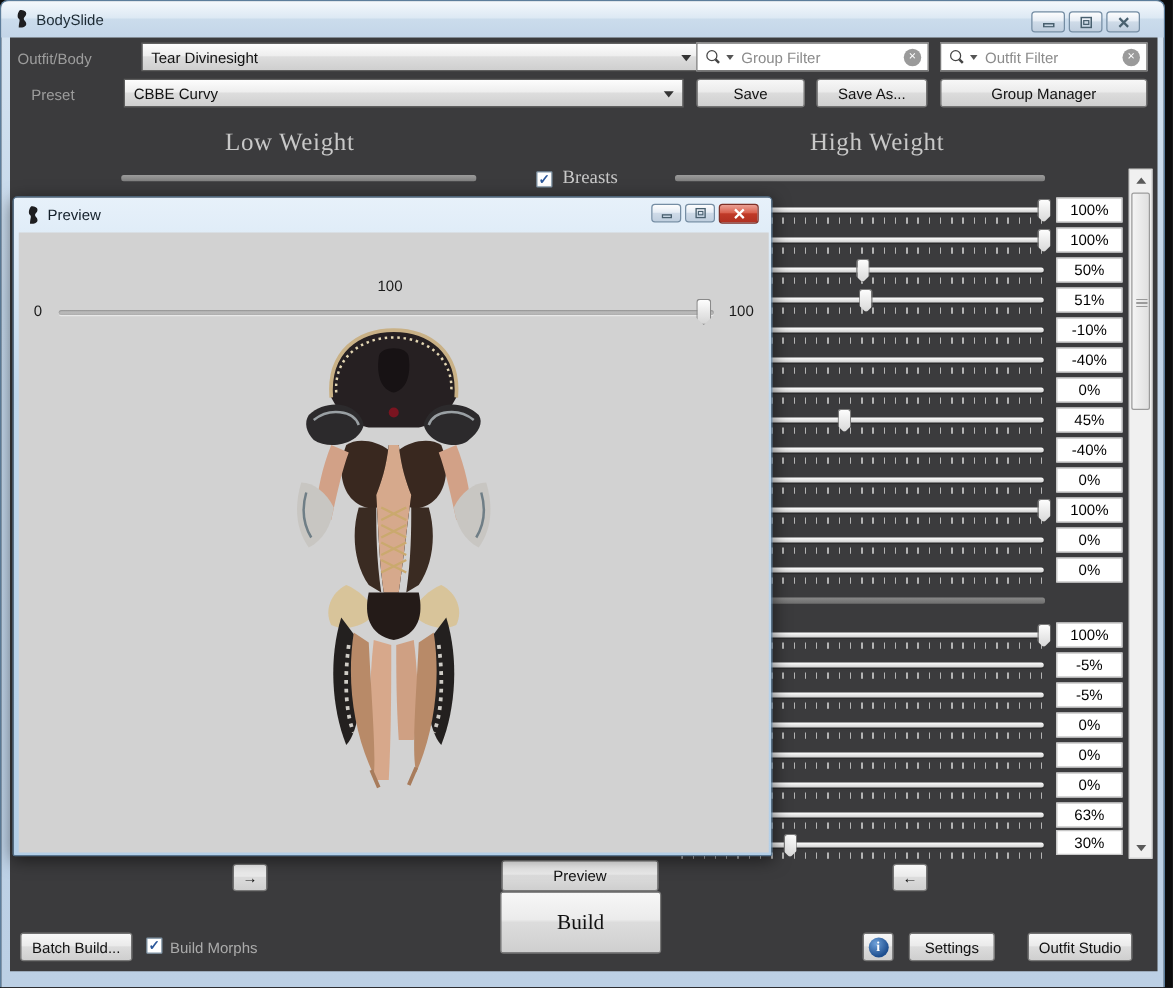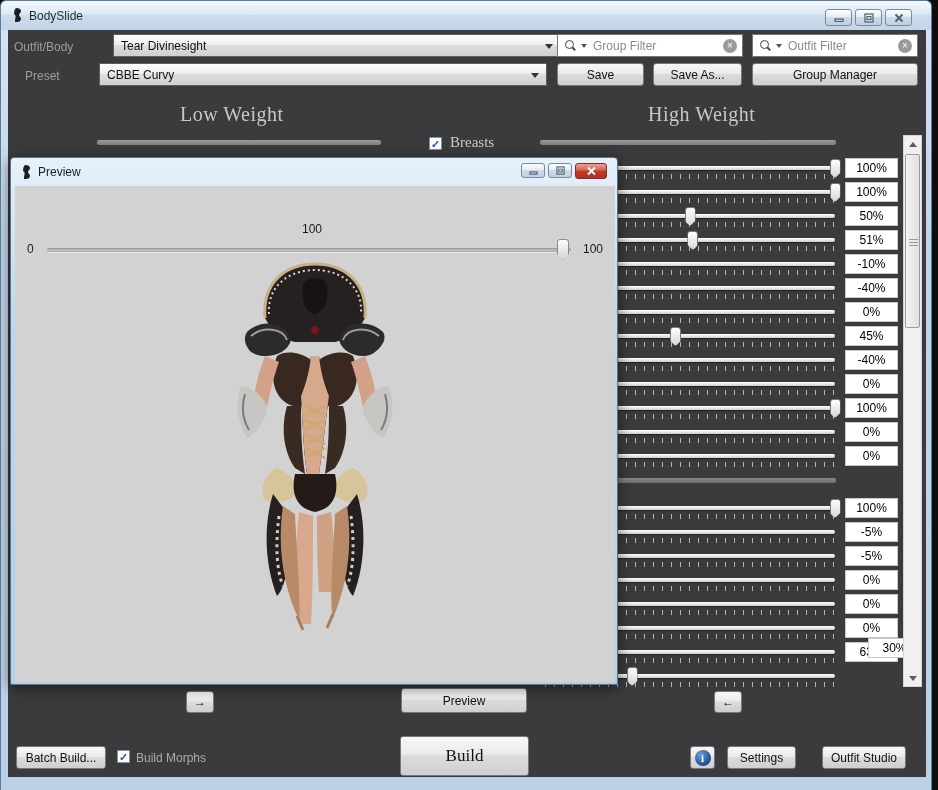--- a/index.html
+++ b/index.html
@@ -294,21 +294,21 @@
       <div class="srow">
         <div class="strack" style="top: 650px;"></div>
         <div class="sticks" style="top: 658px;"></div>
         <div class="sthumb" style="left: 568.5px; top: 643px;"></div>
         <div class="sval" style="top: 642px;">63%</div>
       </div>
       <div class="srow">
         <div class="strack" style="top: 674px;"></div>
         <div class="sticks" style="top: 682px;"></div>
         <div class="sthumb" style="left: 626.5px; top: 667px;"></div>
-        <div class="sval" style="top: 638px; margin-left: 23px;">30%</div>
+        <div class="sval" style="top: 664px;">30%</div>
       </div>
     </div>
 
   <div class="cat-track" style="left:97px; top:478px; width:739px; background:linear-gradient(180deg,#888,#6e6e6e);"></div>
 
   <div class="scrollbar">
     <div class="sb-arrow" style="top:0;">
         <span class="tri-up"></span>
       </div>
     <div class="sb-thumb">
@@ -319,21 +319,21 @@
       </div>
   </div>
 
   <div class="btn" style="left:186px; top:691px; width:28px; height:22px;">→</div>
   <div class="btn" style="left:401px; top:688px; width:126px; height:25px;">Preview</div>
   <div class="btn" style="left:714px; top:691px; width:28px; height:22px;">←</div>
 
   <div class="btn" style="left:16px; top:746px; width:90px; height:23px;">Batch Build...</div>
   <div class="checkbox" style="left:117px; top:750px;">✓</div>
   <span class="chk-label" style="left:136px; top:751px;">Build Morphs</span>
-  <div class="btn build-btn" style="left:400px; top:736px; width:129px; height:40px;">Build</div>
+  <div class="btn build-btn" style="left:400px; top:713px; width:129px; height:50px;">Build</div>
   <div class="btn info-btn" style="left:690px; top:746px; width:25px; height:23px;">
     <span class="circle">i</span>
   </div>
   <div class="btn" style="left:727px; top:746px; width:69px; height:23px;">Settings</div>
   <div class="btn" style="left:822px; top:746px; width:84px; height:23px;">Outfit Studio</div>
 
   <div class="pwin">
     <div class="ptitle">
       <svg class="app-icon" style="left:8px; top:6px;" viewBox="0 0 16 16">
         <path d="M6 1 C9 1 11 2 11 4 C11 6 9 6.5 9 8 C9 9.5 11 10 11 12 C11 14 9 15 7 15 L5 15 C5 11 6.5 9 5 8 C3.5 7 4 3 6 1 Z" fill="#1e1e20"></path>

